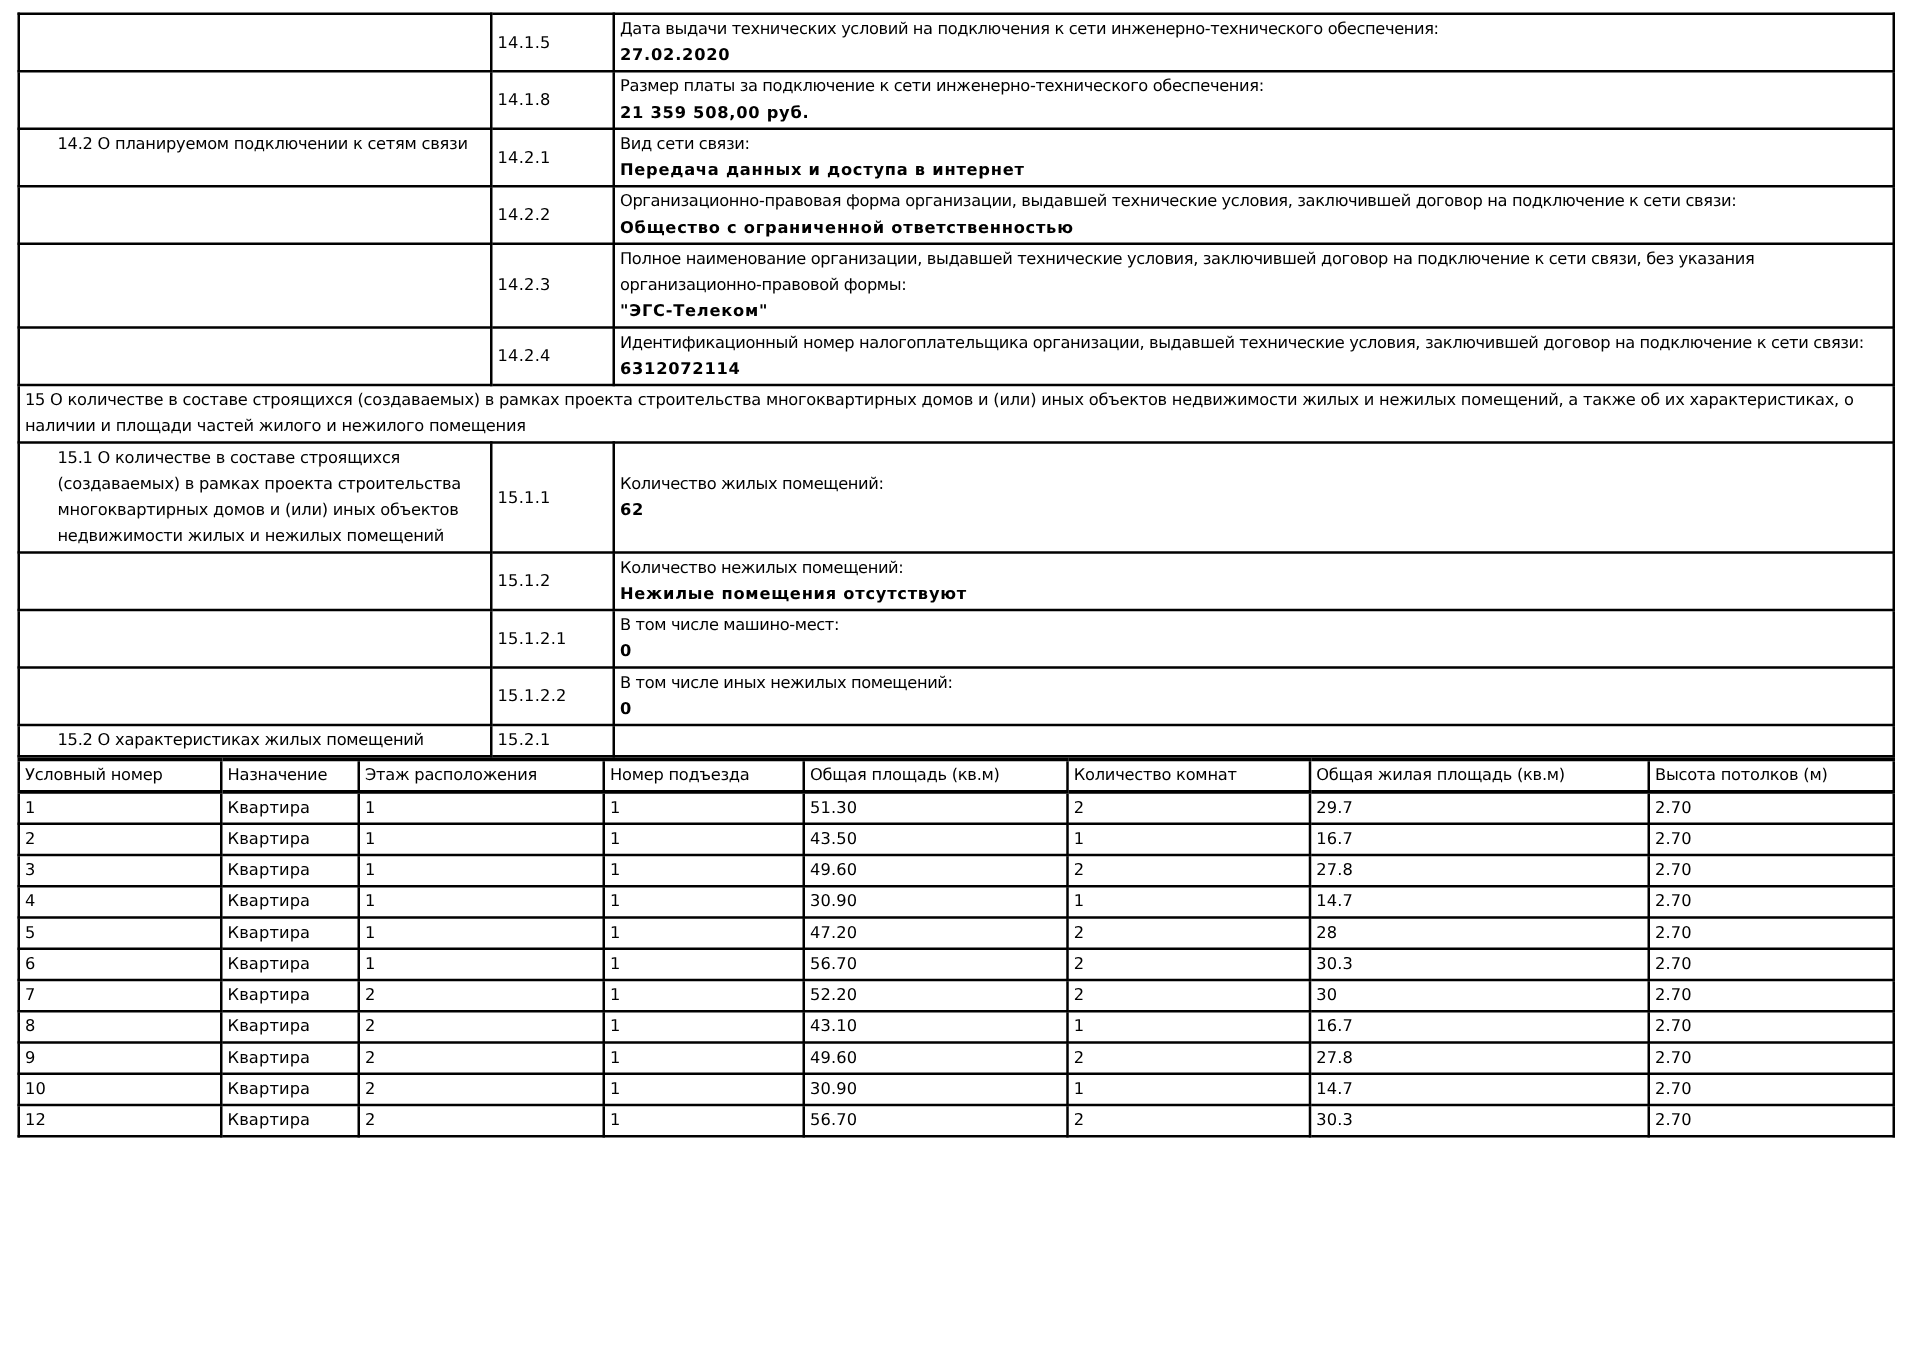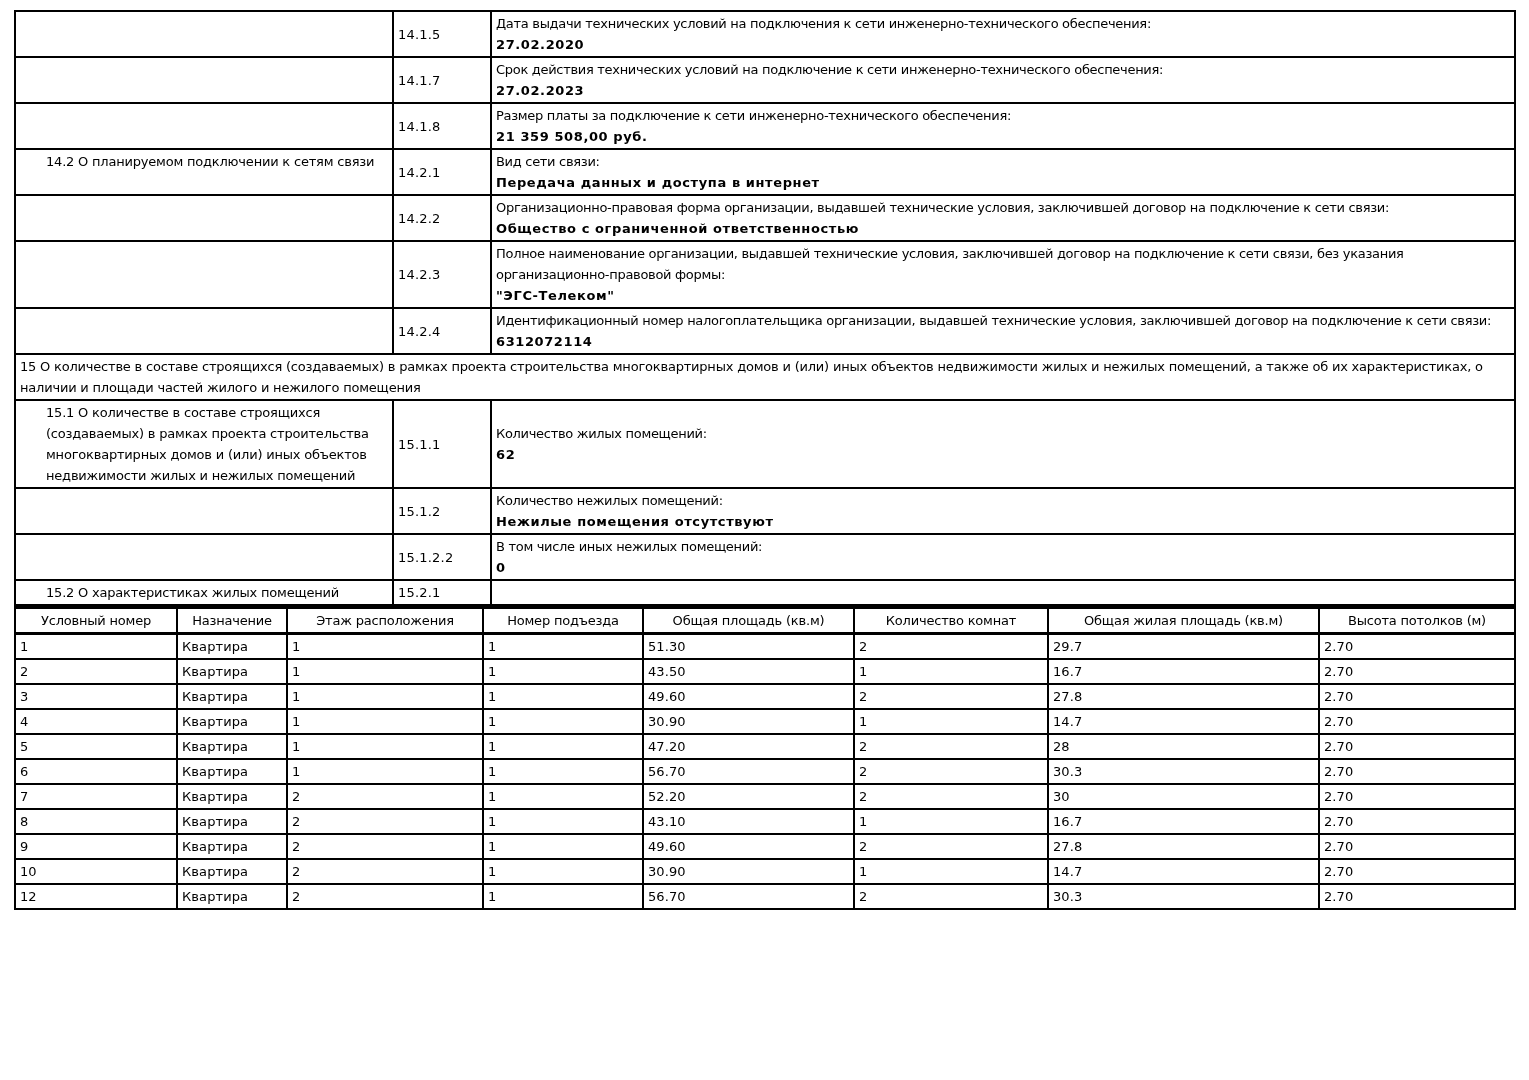--- a/index.html
+++ b/index.html
@@ -54,21 +54,21 @@
   .spec .value {
     font-weight: bold;
     letter-spacing: 0.6px;
   }
   .spec td.section15 {
     vertical-align: middle;
     letter-spacing: -0.2px;
   }
   
   .apts th {
-    text-align: center;
+    text-align: left;
     font-weight: normal;
     height: 21px;
     border-top: 3px solid #000000;
     border-bottom: 3px solid #000000;
     white-space: nowrap;
     letter-spacing: -0.2px;
   }
   .apts td {
     height: 20.5px;
     white-space: nowrap;
@@ -91,28 +91,20 @@
           <tr>
             <td class="c-left"></td>
             <td class="c-num">14.1.5</td>
             <td class="c-content">
               <div class="label">Дата выдачи технических условий на подключения к сети инженерно-технического обеспечения:</div>
               <div class="value">27.02.2020</div>
             </td>
           </tr>
           <tr>
             <td class="c-left"></td>
-            <td class="c-num">14.1.7</td>
-            <td class="c-content">
-              <div class="label">Срок действия технических условий на подключение к сети инженерно-технического обеспечения:</div>
-              <div class="value">27.02.2023</div>
-            </td>
-          </tr>
-          <tr>
-            <td class="c-left"></td>
             <td class="c-num">14.1.8</td>
             <td class="c-content">
               <div class="label">Размер платы за подключение к сети инженерно-технического обеспечения:</div>
               <div class="value">21 359 508,00 руб.</div>
             </td>
           </tr>
           <tr>
             <td class="c-left">14.2 О планируемом подключении к сетям связи</td>
             <td class="c-num">14.2.1</td>
             <td class="c-content">
@@ -154,20 +146,28 @@
               <div class="label">Количество жилых помещений:</div>
               <div class="value">62</div>
             </td>
           </tr>
           <tr>
             <td class="c-left"></td>
             <td class="c-num">15.1.2</td>
             <td class="c-content">
               <div class="label">Количество нежилых помещений:</div>
               <div class="value">Нежилые помещения отсутствуют</div>
+            </td>
+          </tr>
+          <tr>
+            <td class="c-left"></td>
+            <td class="c-num">15.1.2.1</td>
+            <td class="c-content">
+              <div class="label">В том числе машино-мест:</div>
+              <div class="value">0</div>
             </td>
           </tr>
           <tr>
             <td class="c-left"></td>
             <td class="c-num">15.1.2.2</td>
             <td class="c-content">
               <div class="label">В том числе иных нежилых помещений:</div>
               <div class="value">0</div>
             </td>
           </tr>

